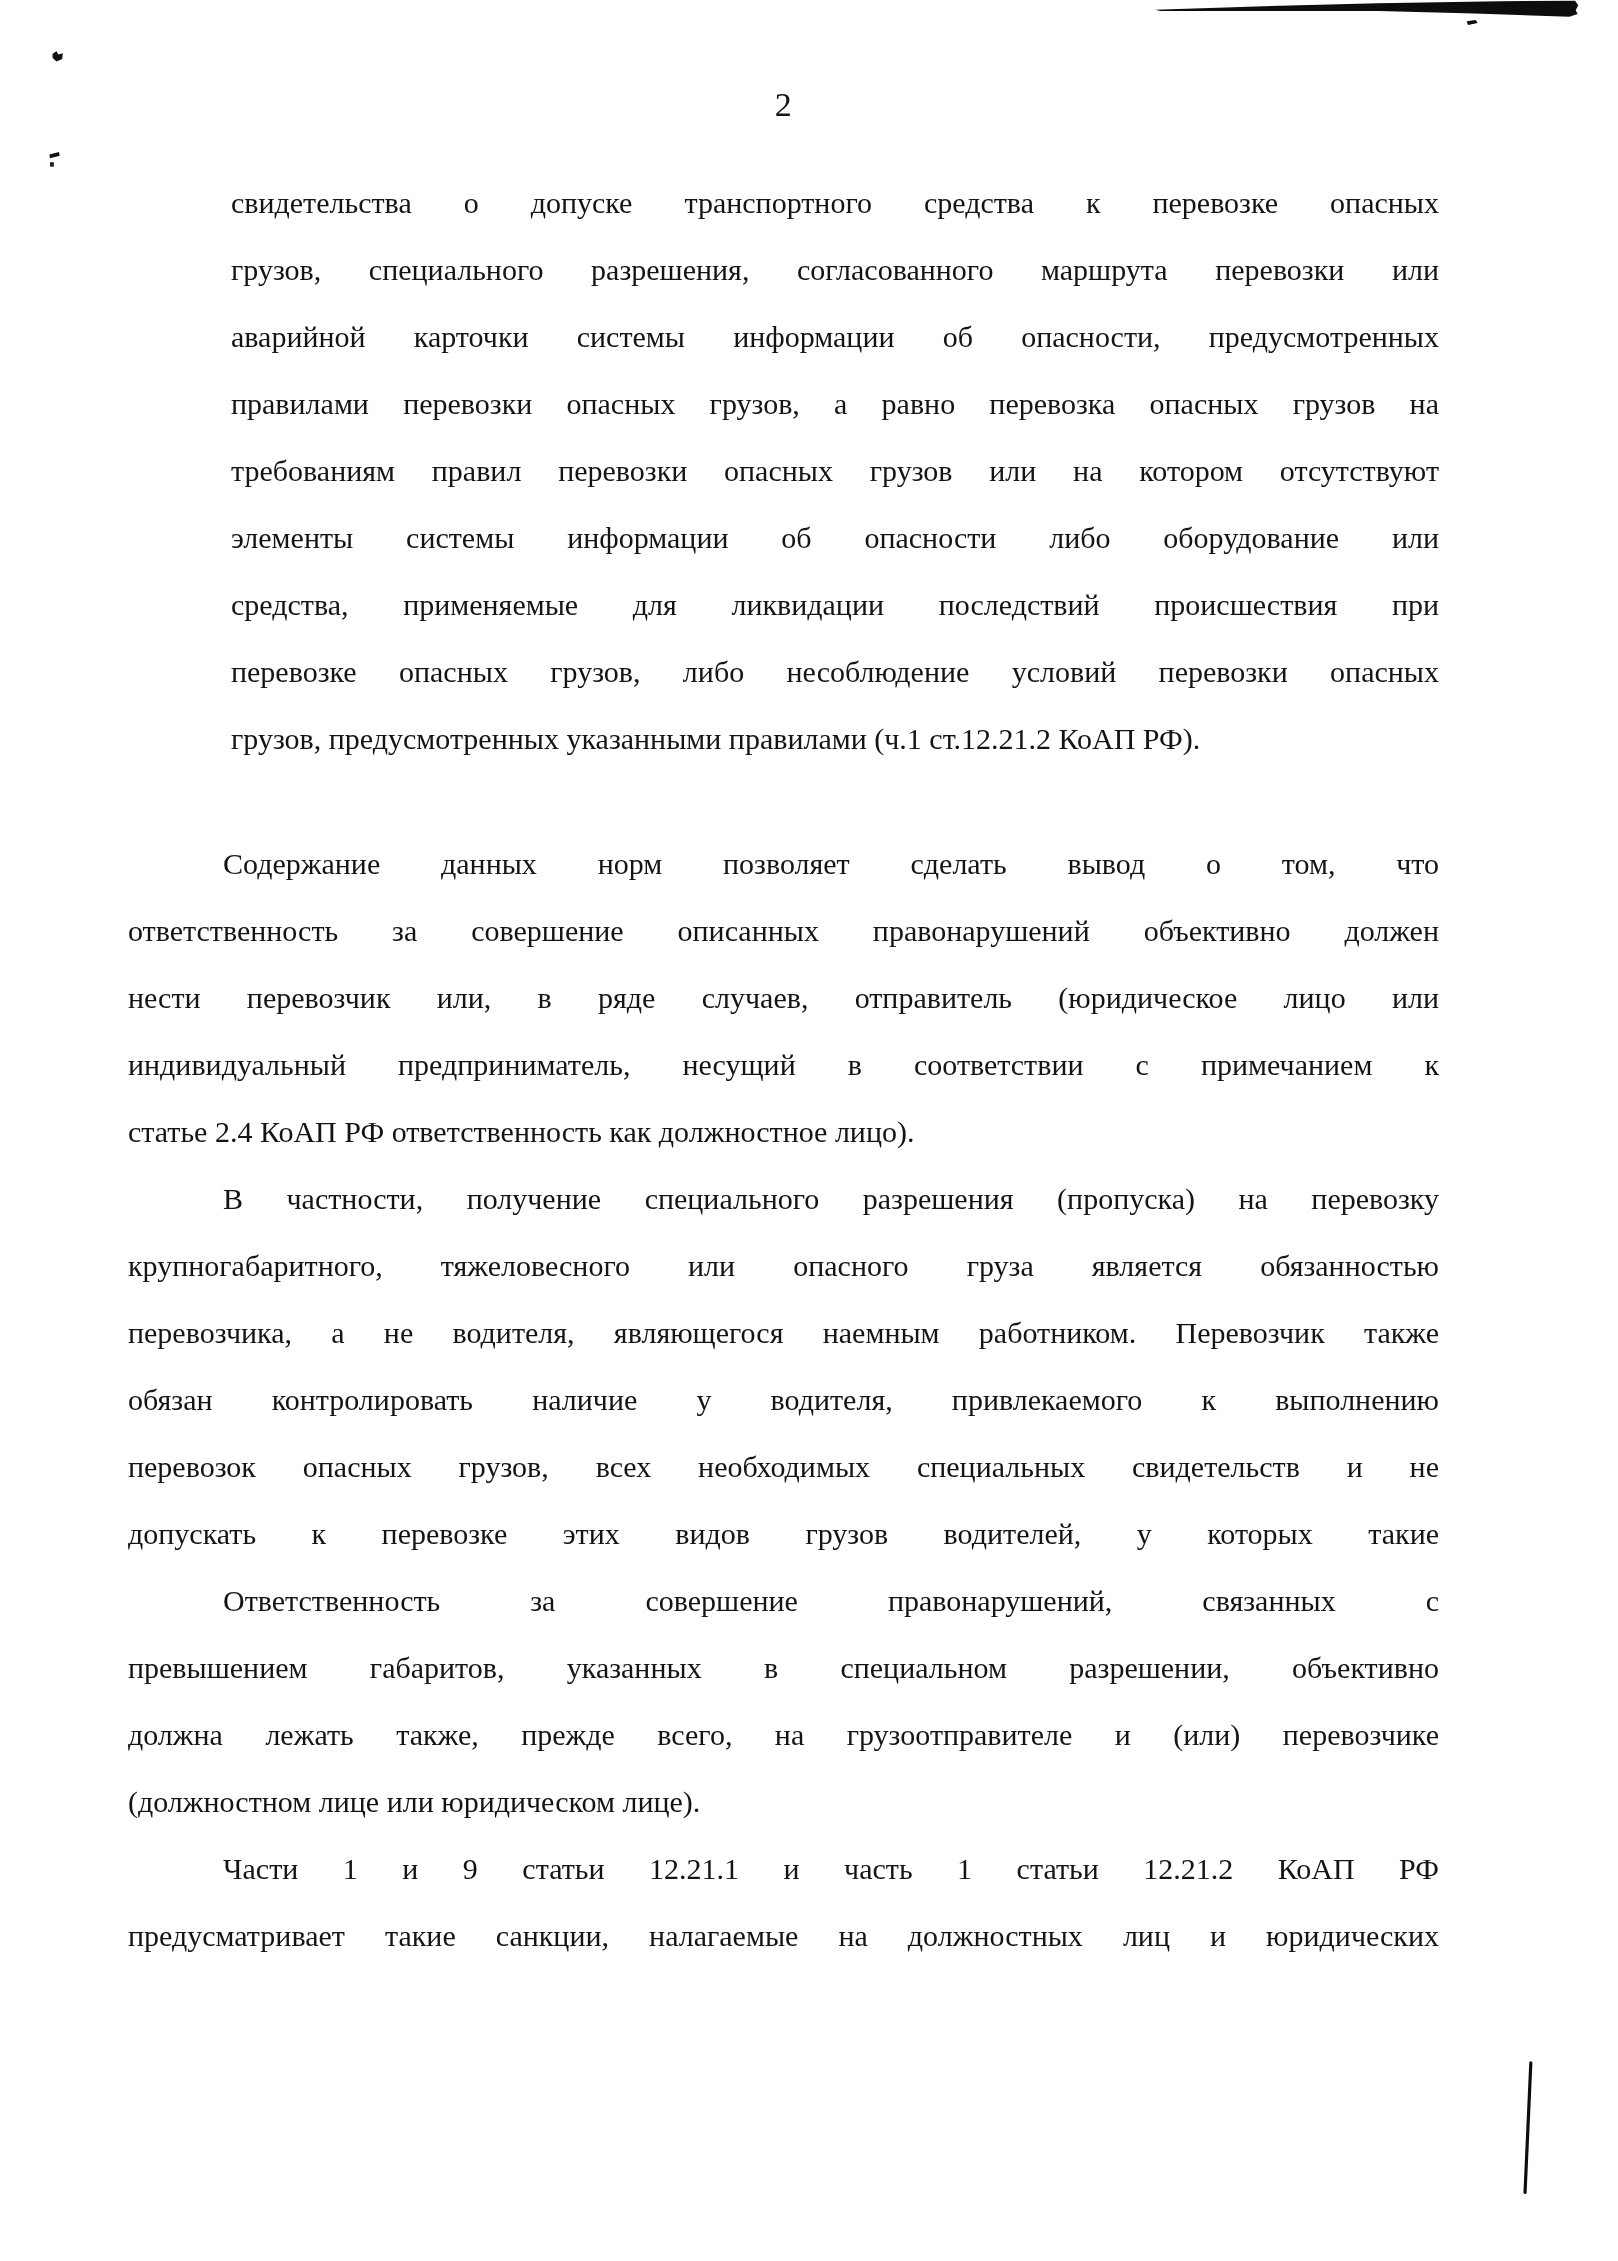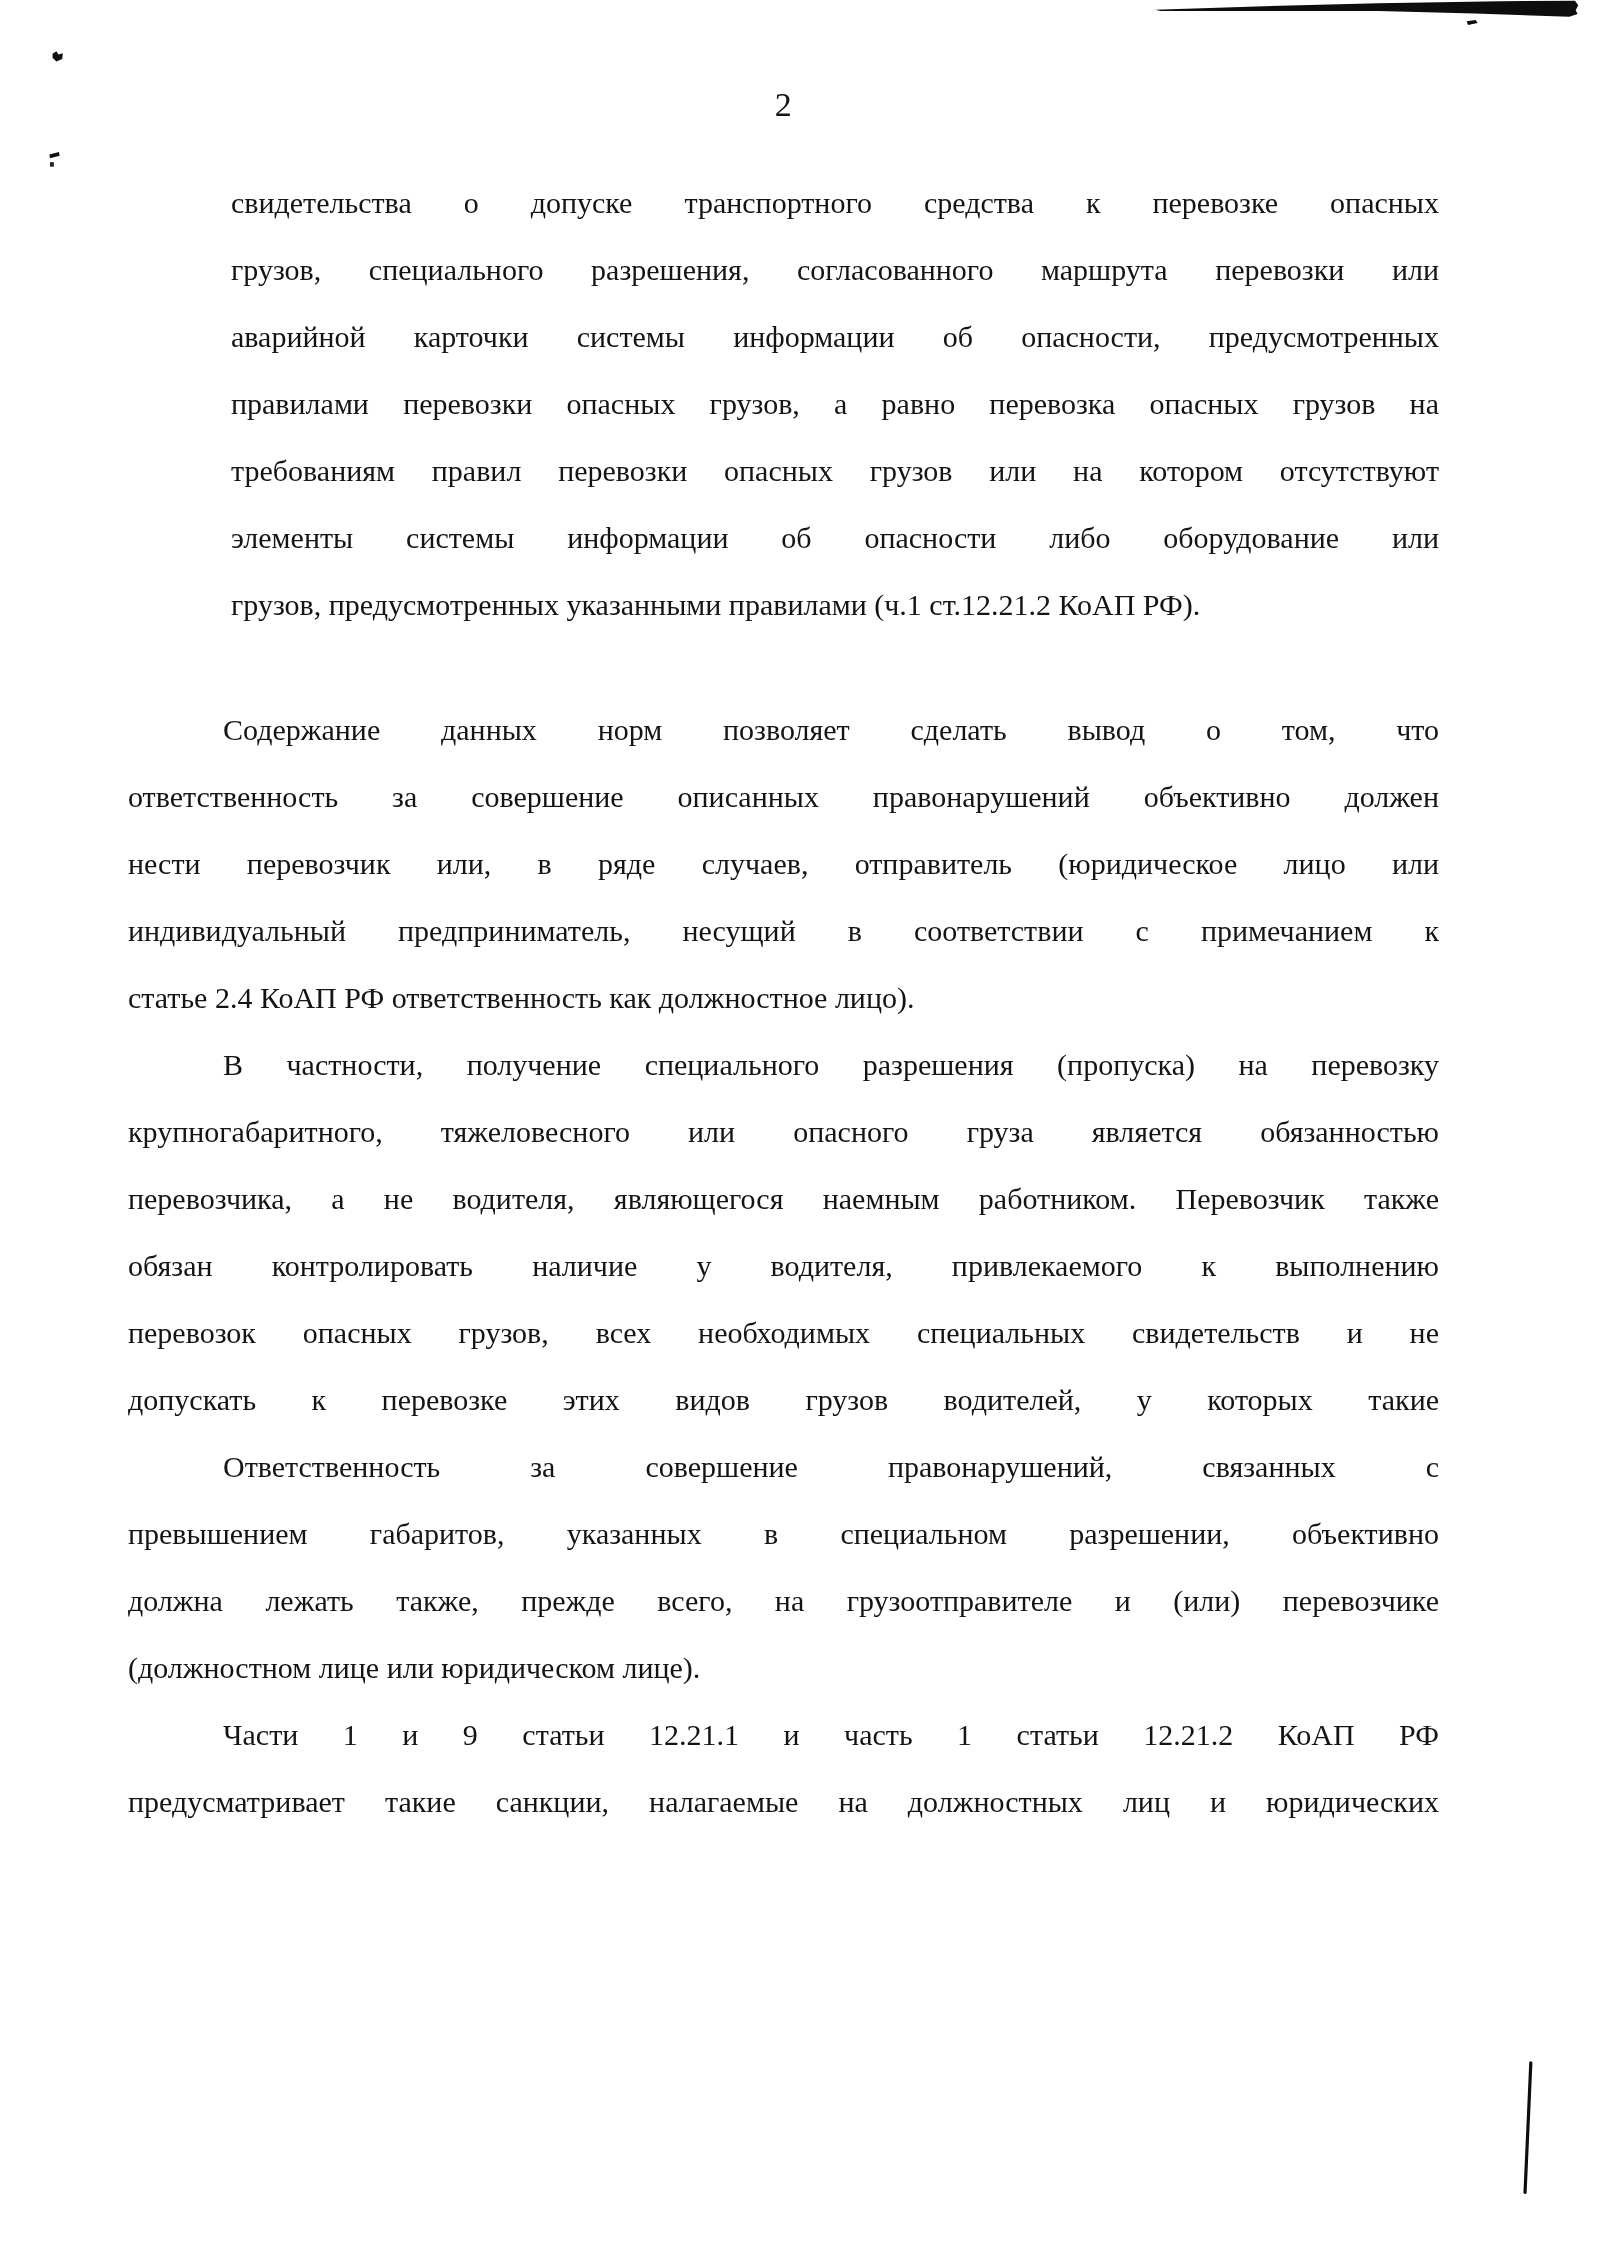--- a/index.html
+++ b/index.html
@@ -55,20 +55,22 @@
   <div class="pagenum">2</div>
 
   <div class="doc">
       <div class="para blockquote">
         <div class="line">свидетельства о допуске транспортного средства к перевозке опасных</div>
         <div class="line">грузов, специального разрешения, согласованного маршрута перевозки или</div>
         <div class="line">аварийной карточки системы информации об опасности, предусмотренных</div>
         <div class="line">правилами перевозки опасных грузов, а равно перевозка опасных грузов на</div>
         <div class="line">требованиям правил перевозки опасных грузов или на котором отсутствуют</div>
         <div class="line">элементы системы информации об опасности либо оборудование или</div>
+        <div class="line">средства, применяемые для ликвидации последствий происшествия при</div>
+        <div class="line">перевозке опасных грузов, либо несоблюдение условий перевозки опасных</div>
         <div class="line final">грузов, предусмотренных указанными правилами (ч.1 ст.12.21.2 КоАП РФ).</div>
       </div>
       <div class="para body gap-before">
         <div class="line indent">Содержание данных норм позволяет сделать вывод о том, что</div>
         <div class="line">ответственность за совершение описанных правонарушений объективно должен</div>
         <div class="line">нести перевозчик или, в ряде случаев, отправитель (юридическое лицо или</div>
         <div class="line">индивидуальный предприниматель, несущий в соответствии с примечанием к</div>
         <div class="line final">статье 2.4 КоАП РФ ответственность как должностное лицо).</div>
       </div>
       <div class="para body">

